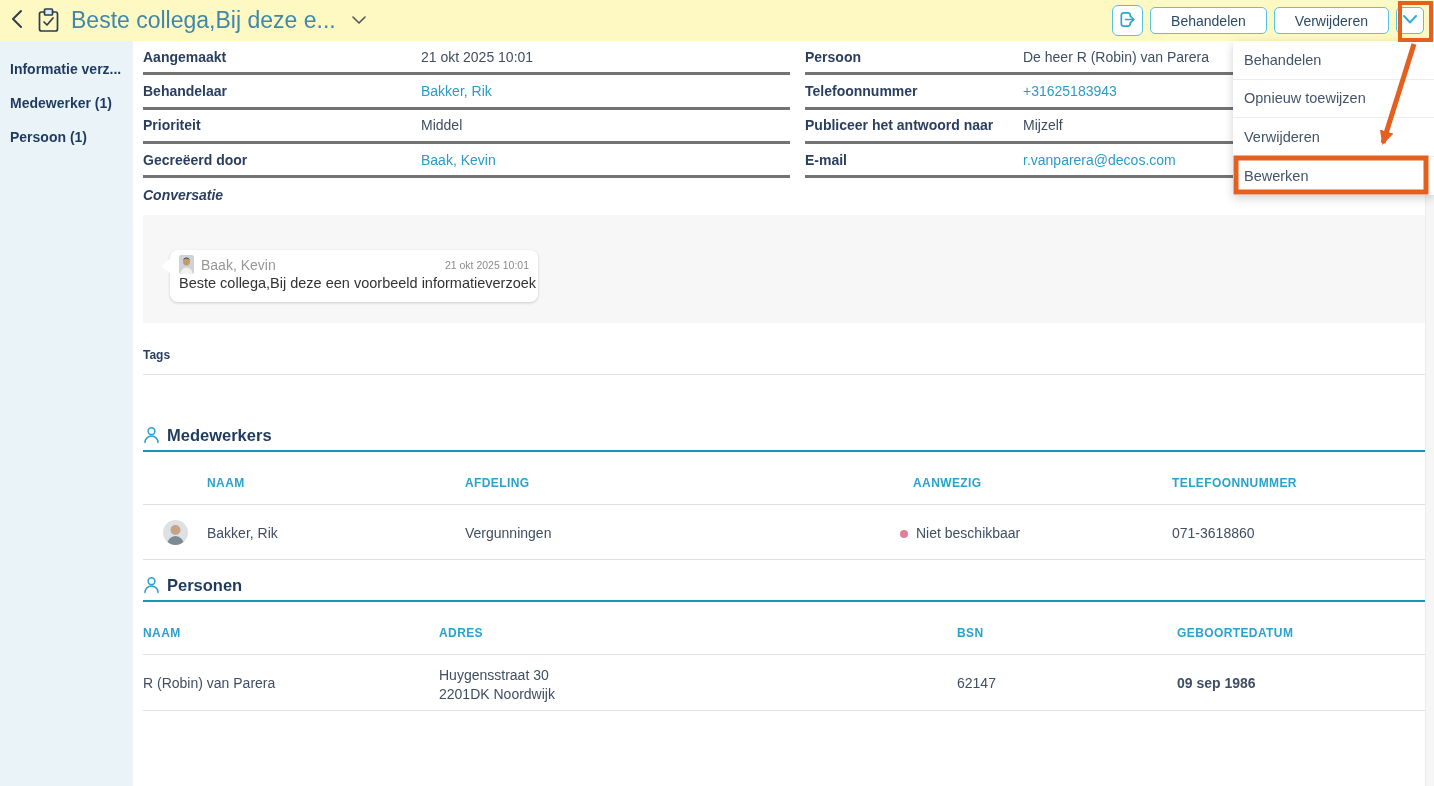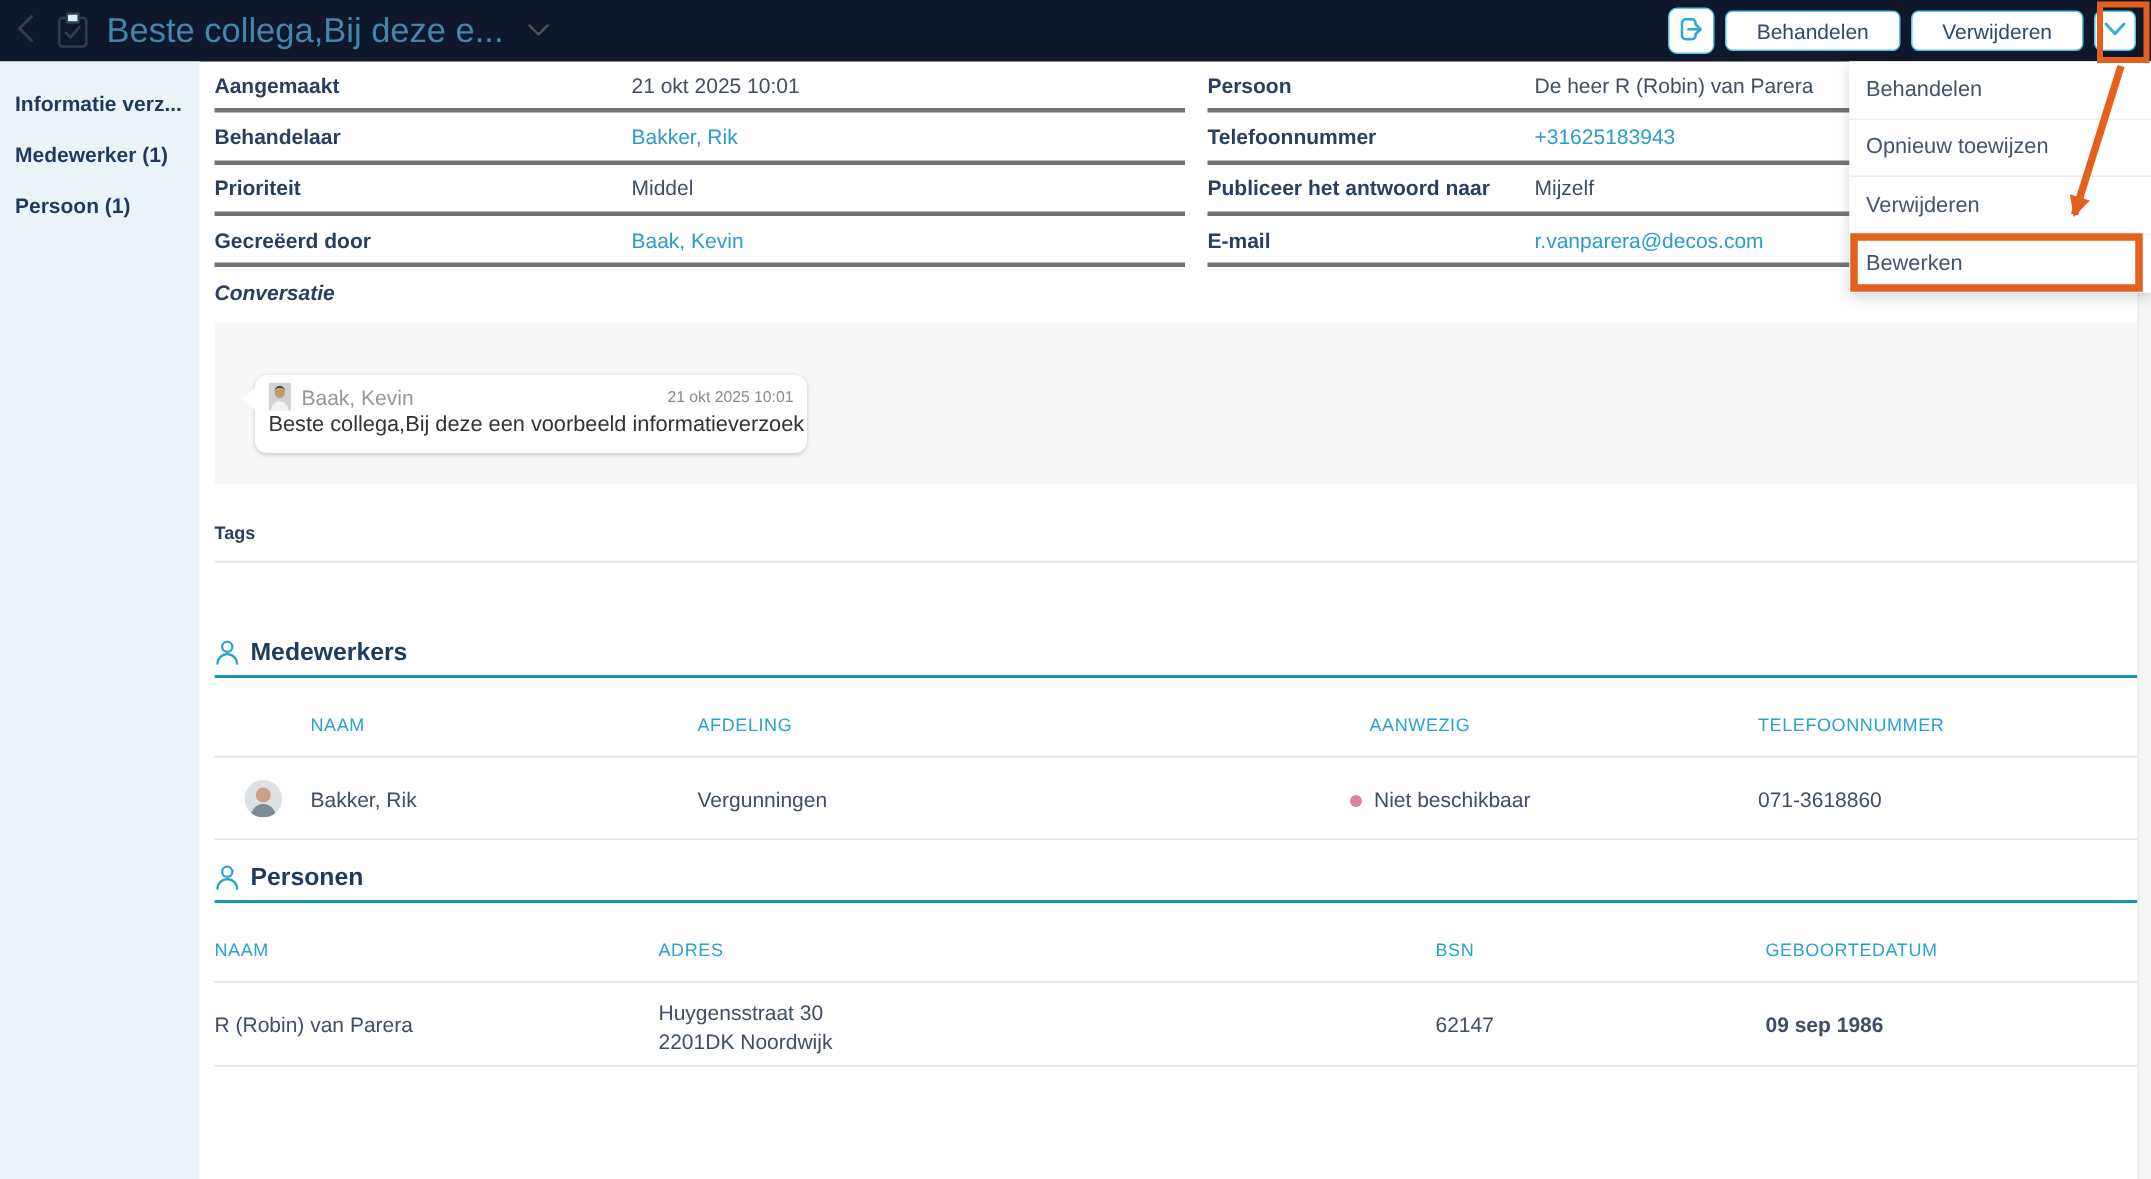--- a/index.html
+++ b/index.html
@@ -1,21 +1,21 @@
 <!DOCTYPE html>
 <html><head>
 <meta charset="utf-8">
 <style>
   * { box-sizing: border-box; }
   html,body { margin:0; padding:0; }
   body { font-family:"Liberation Sans", sans-serif; }
   .page { position:relative; width:1434px; height:786px; background:#fff; overflow:hidden; }
 
   
-  .topbar { position:absolute; top:0; left:0; width:1434px; height:41px; background:#0f172a;
+  .topbar { position:absolute; top:0; left:0; width:1434px; height:41px; background:#fef9c3;
             display:flex; align-items:center; padding:0 6px; }
   .icon-btn { background:none; border:none; padding:2px; cursor:pointer; display:flex; align-items:center; }
   .clipboard-wrap { margin-left:8px; display:flex; align-items:center; }
   .page-title { font-size:23px; font-weight:400; color:#4187ac; margin:0 0 0 10px; white-space:nowrap; }
   .title-caret { margin-left:14px; }
   .topbar-spacer { flex:1; }
   .tb-btn { height:27px; background:#fff; border:1.5px solid #53c3e8; border-radius:5px;
             color:#2c4a68; font-size:14px; font-family:inherit; padding:0 20px; margin-left:7px; cursor:pointer; }
   .tb-iconbtn { width:31px; height:31px; background:#fff; border:1.5px solid #53c3e8; border-radius:6px;
                 display:flex; align-items:center; justify-content:center; padding:0; cursor:pointer; }
@@ -54,21 +54,21 @@
   .tags-label { position:absolute; top:348px; left:143px; font-size:12px; font-weight:700; color:#2a3f5f; }
   .tags-line { position:absolute; top:374px; left:143px; width:1282px; border-top:1px solid #e3e3e3; }
 
   
   .section-head { position:absolute; left:143px; display:flex; align-items:flex-start; }
   .section-title { font-size:16.5px; font-weight:700; color:#1e3a5f; margin-left:7px; }
   .section-rule { position:absolute; left:143px; width:1282px; height:2px; background:#1596b5; }
   .tbl { position:absolute; left:143px; width:1282px; }
   .tbl-headrow { position:relative; height:45px; border-bottom:1px solid #e0e0e0; }
   .tbl-row { position:relative; border-bottom:1px solid #e0e0e0; }
-  .col-h { position:absolute; top:16px; font-size:12px; font-weight:400; color:#29a3cc; letter-spacing:0.4px; }
+  .col-h { position:absolute; top:16px; font-size:12px; font-weight:700; color:#29a3cc; letter-spacing:0.4px; }
   .cell { position:absolute; font-size:14px; color:#404e63; }
   .dot { display:inline-block; width:8px; height:8px; border-radius:50%; background:#e07f9b; margin-right:8px; vertical-align:middle; }
   .row-avatar { position:absolute; left:20px; top:15px; width:25px; height:25px; border-radius:50%; overflow:hidden; }
 
   
   .menu { position:absolute; top:41px; left:1233px; width:201px; background:#fff; z-index:20;
           box-shadow:0 3px 9px rgba(0,0,0,0.18); }
   .menu-item { height:38.5px; display:flex; align-items:center; padding-left:11px;
                font-size:14.5px; color:#44546a; border-bottom:1px solid #ececec; cursor:pointer; background:#fff; }
   .menu-item:last-child { border-bottom:none; }

